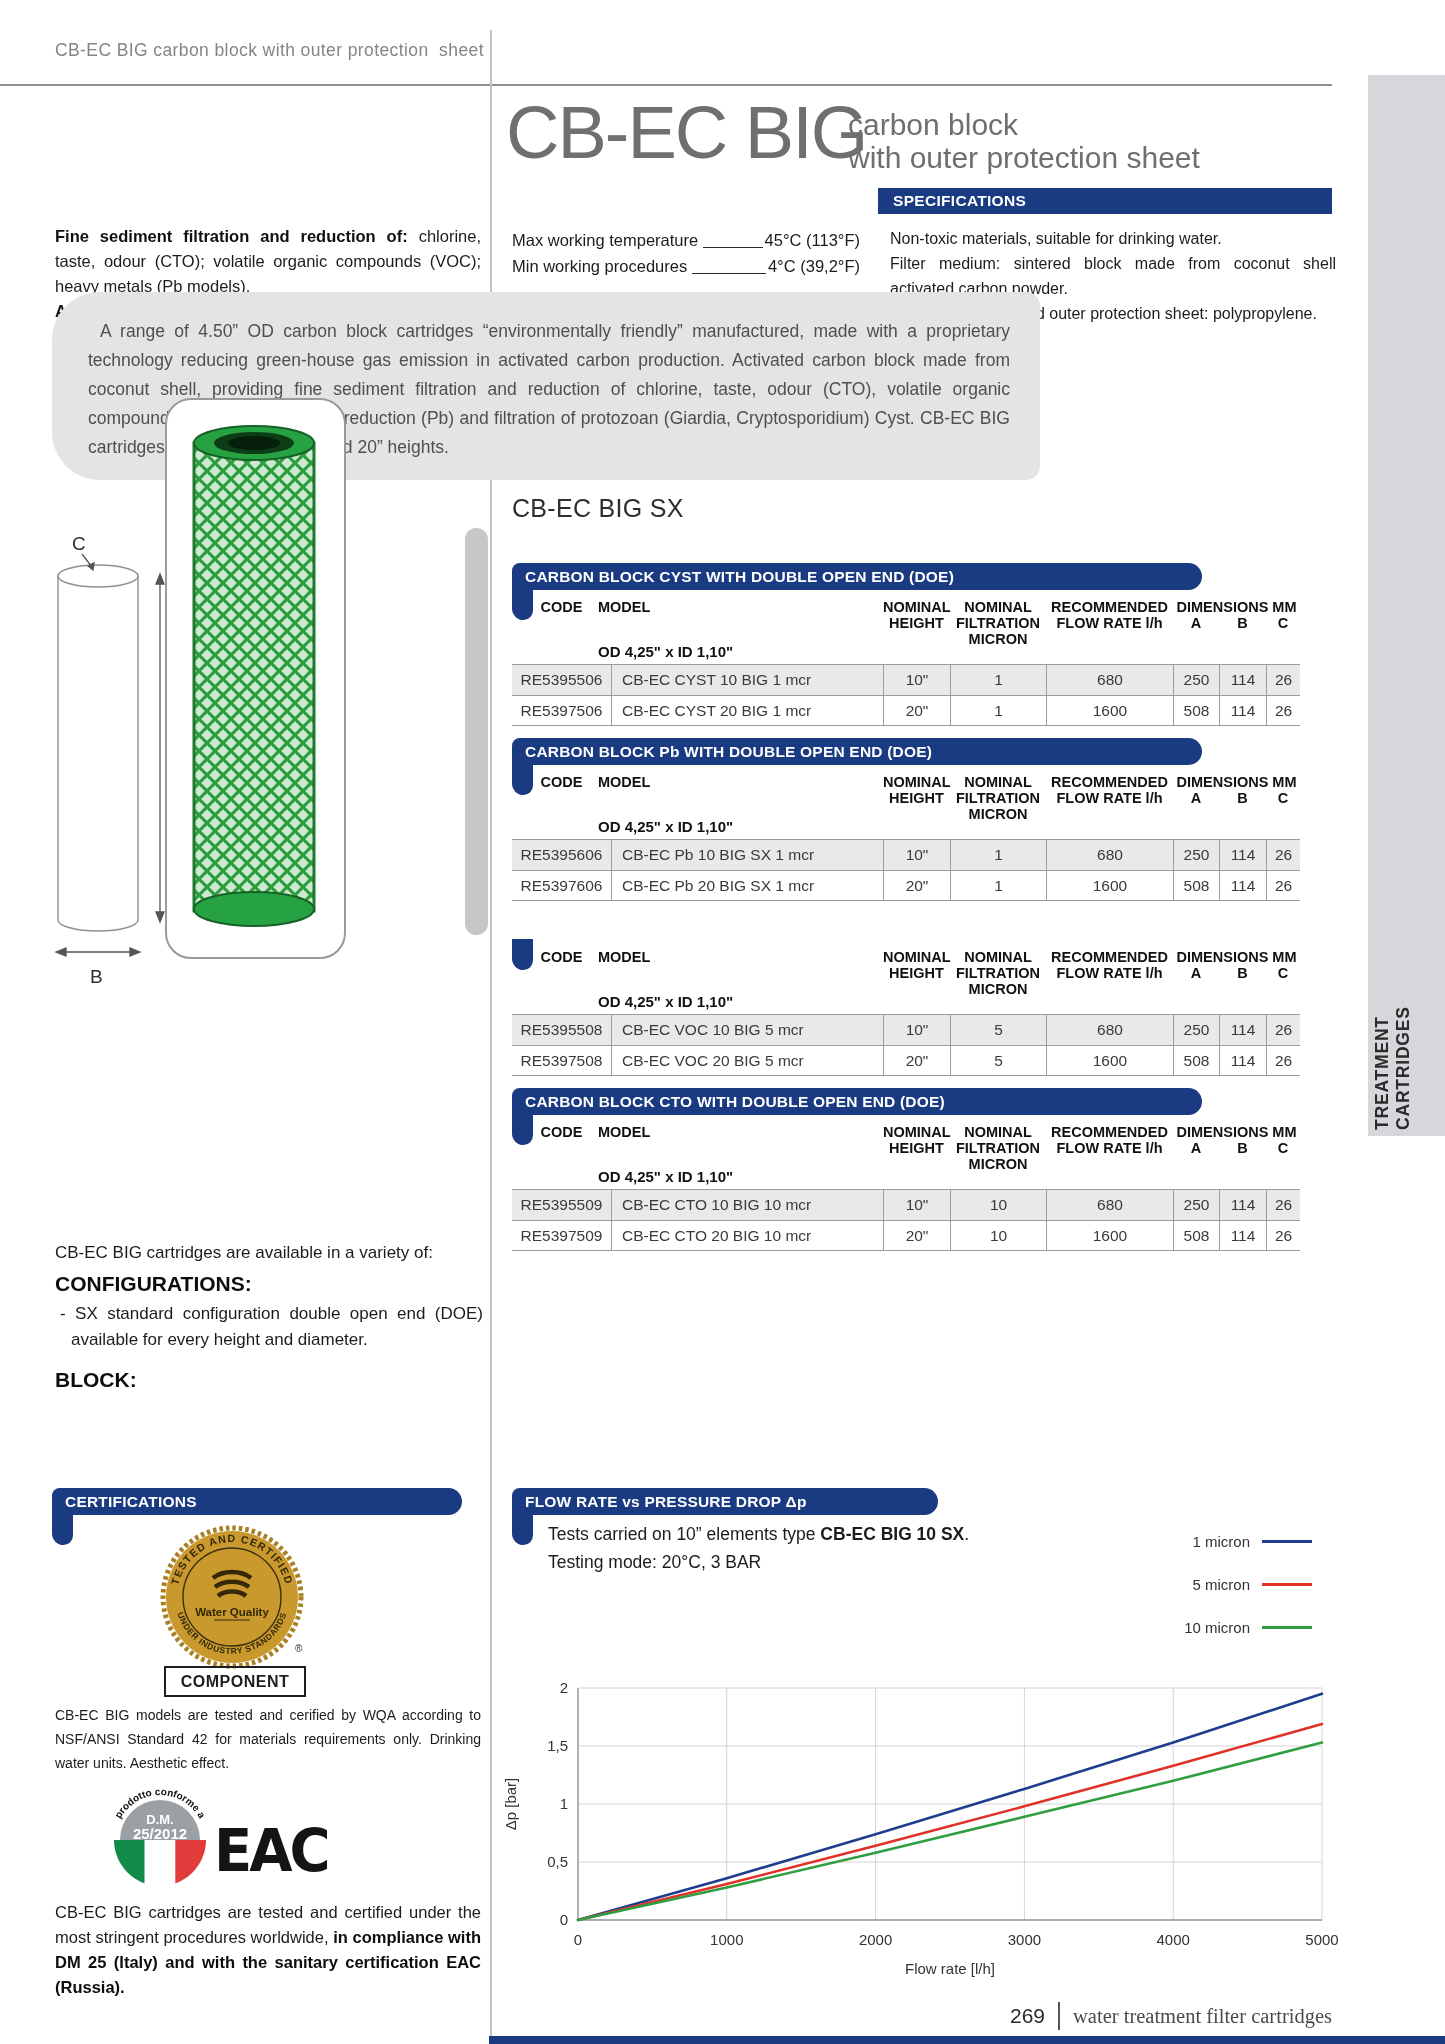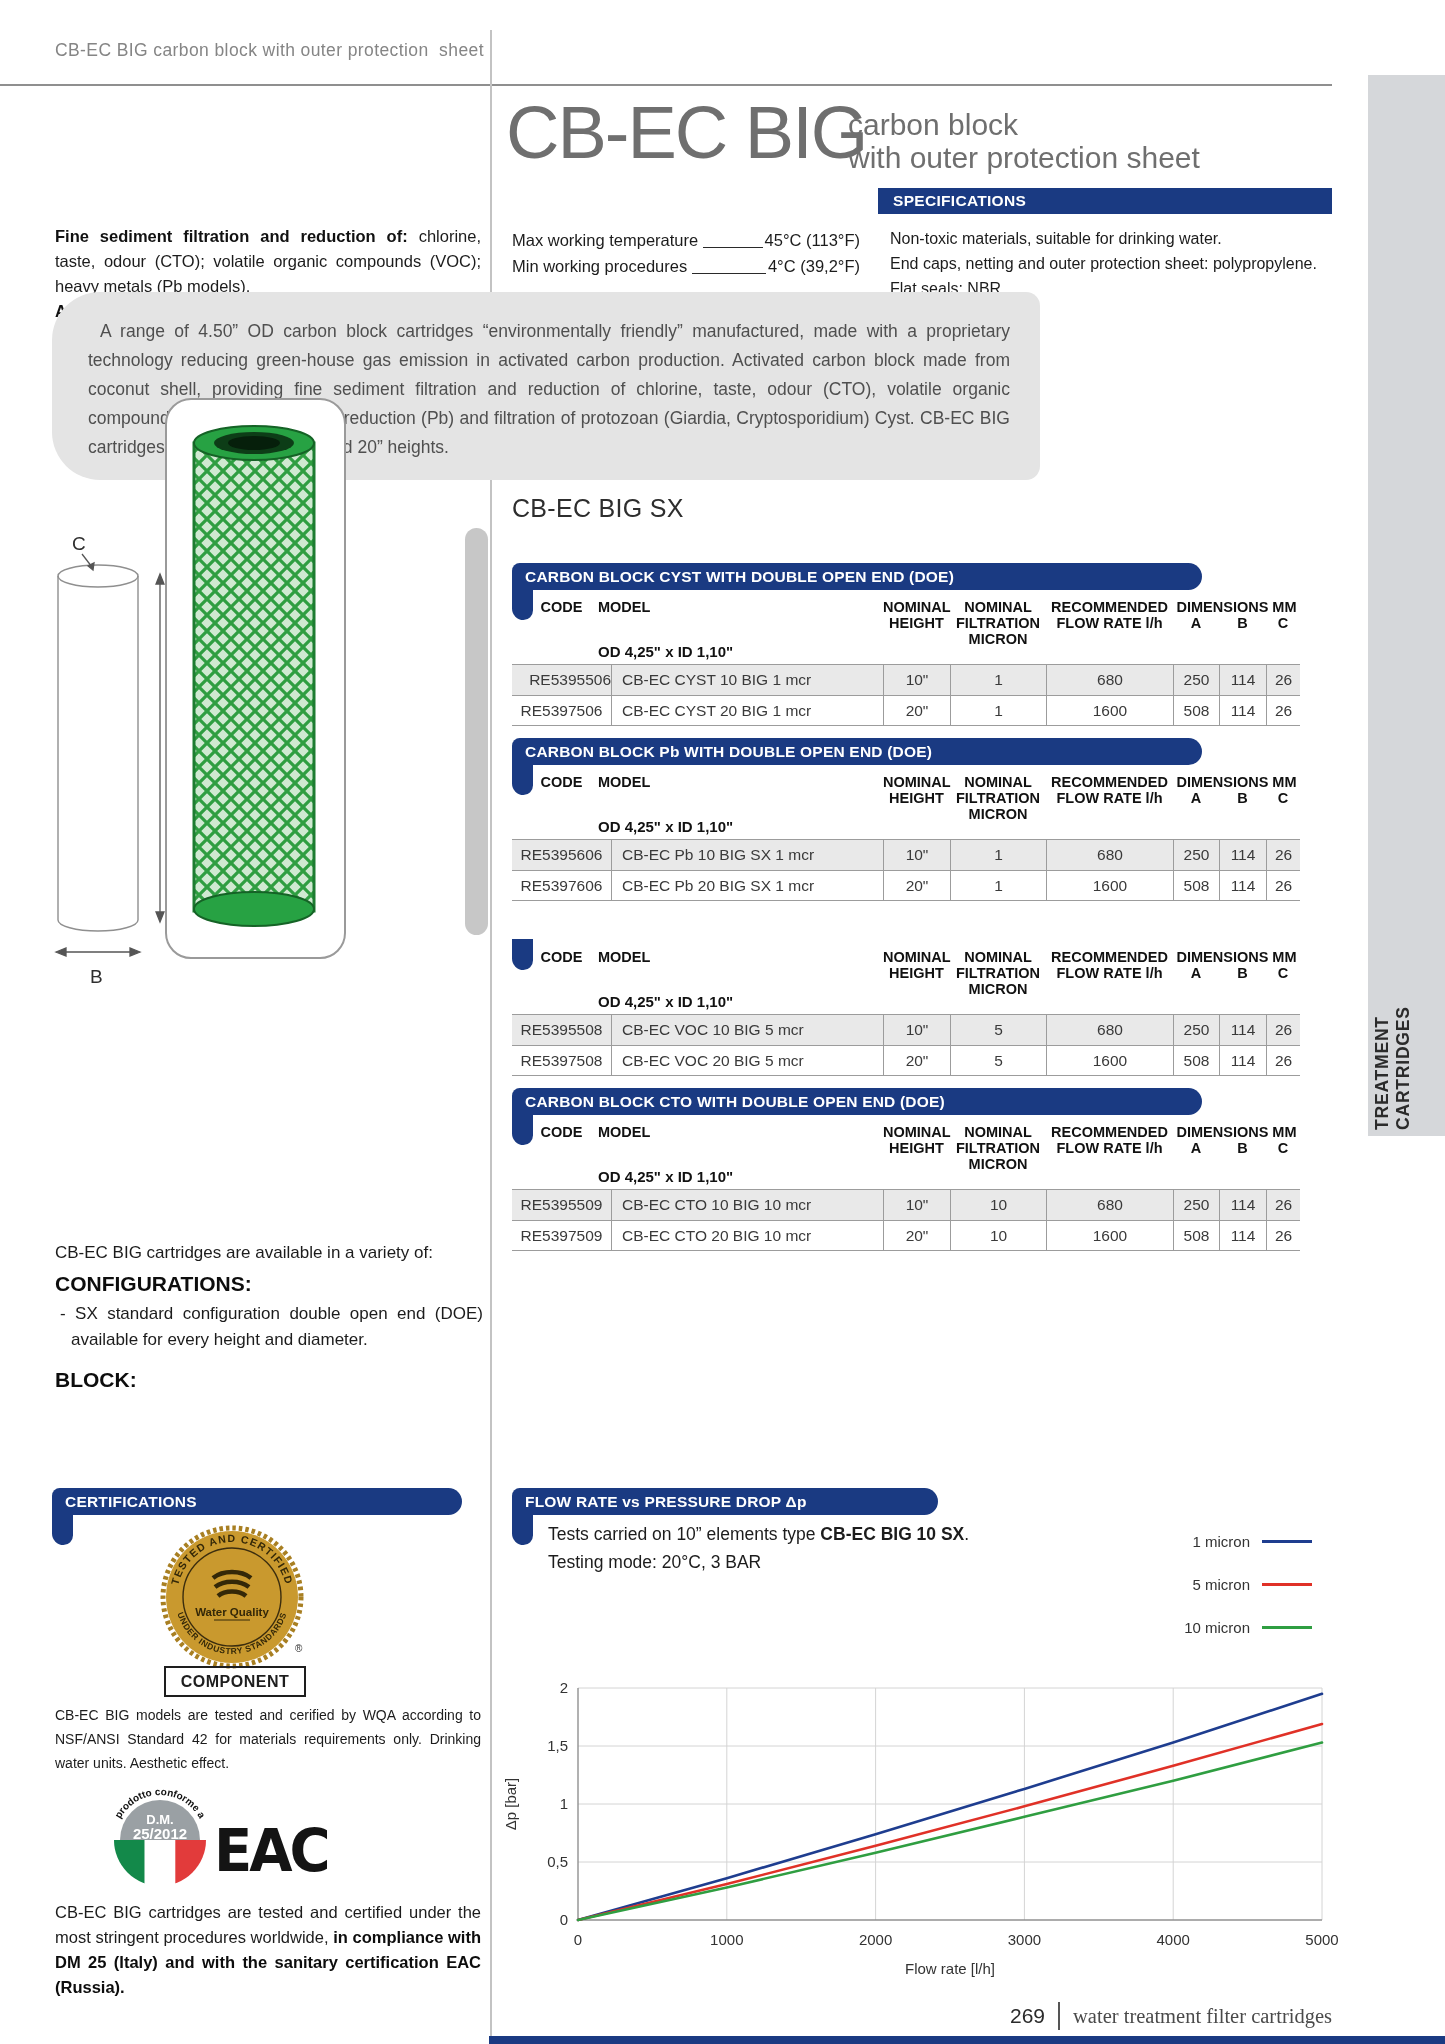--- a/index.html
+++ b/index.html
@@ -136,20 +136,21 @@
         <span class="wc-value">45°C (113°F)</span>
       </div>
       <div class="wc-row">
         <span class="wc-label">Min working procedures</span>
         <span class="wc-fill"></span>
         <span class="wc-value">4°C (39,2°F)</span>
       </div>
     </div>
   <div class="spec-lines" id="spec-lines">
       <div class="spec-line">Non-toxic materials, suitable for drinking water.</div>
+      <div class="spec-line">Filter medium: sintered block made from coconut shell activated carbon powder.</div>
       <div class="spec-line">End caps, netting and outer protection sheet: polypropylene.</div>
       <div class="spec-line">Flat seals: NBR.</div>
     </div>
 
   <div class="desc-band">
     <p>A range of 4.50” OD carbon block cartridges “environmentally friendly” manufactured, made with a proprietary technology reducing green-house gas emission in activated carbon production. Activated carbon block made from coconut shell, providing fine sediment filtration and reduction of chlorine, taste, odour (CTO), volatile organic compounds (VOC), heavy metal reduction (Pb) and filtration of protozoan (Giardia, Cryptosporidium) Cyst. CB-EC BIG cartridges are available at 10” and 20” heights.</p>
   </div>
 
   <svg class="diagram-svg" width="185" height="480" viewBox="0 0 185 480">
     <g stroke="#8f8f8f" fill="none" stroke-width="1.4">
@@ -223,21 +224,21 @@
           <div>FLOW RATE l/h</div>
         </div>
         <div class="th th-c" style="left: 661px; width: 127px;">
           <div>DIMENSIONS MM</div>
         </div>
         <div class="th th-c th-abc" style="left: 661px; width: 46px;">A</div>
         <div class="th th-c th-abc" style="left: 707px; width: 47px;">B</div>
         <div class="th th-c th-abc" style="left: 754px; width: 34px;">C</div>
         <div class="size-note">OD 4,25" x ID 1,10"</div>
         <div class="trow trow-gray" style="top: 101px;">
-          <div class="td td0" style="left: 0px; width: 99px; text-align: right;">RE5395506</div>
+          <div class="td td0" style="left: 0px; width: 99px;">RE5395506</div>
           <div class="td td1" style="left: 99px; width: 272px;">CB-EC CYST 10 BIG 1 mcr</div>
           <div class="td td2" style="left: 371px; width: 67px;">10"</div>
           <div class="td td3" style="left: 438px; width: 96px;">1</div>
           <div class="td td4" style="left: 534px; width: 127px;">680</div>
           <div class="td td5" style="left: 661px; width: 46px;">250</div>
           <div class="td td6" style="left: 707px; width: 47px;">114</div>
           <div class="td td7" style="left: 754px; width: 34px;">26</div>
         </div>
         <div class="trow trow-white" style="top: 132px;">
           <div class="td td0" style="left: 0px; width: 99px;">RE5397506</div>

